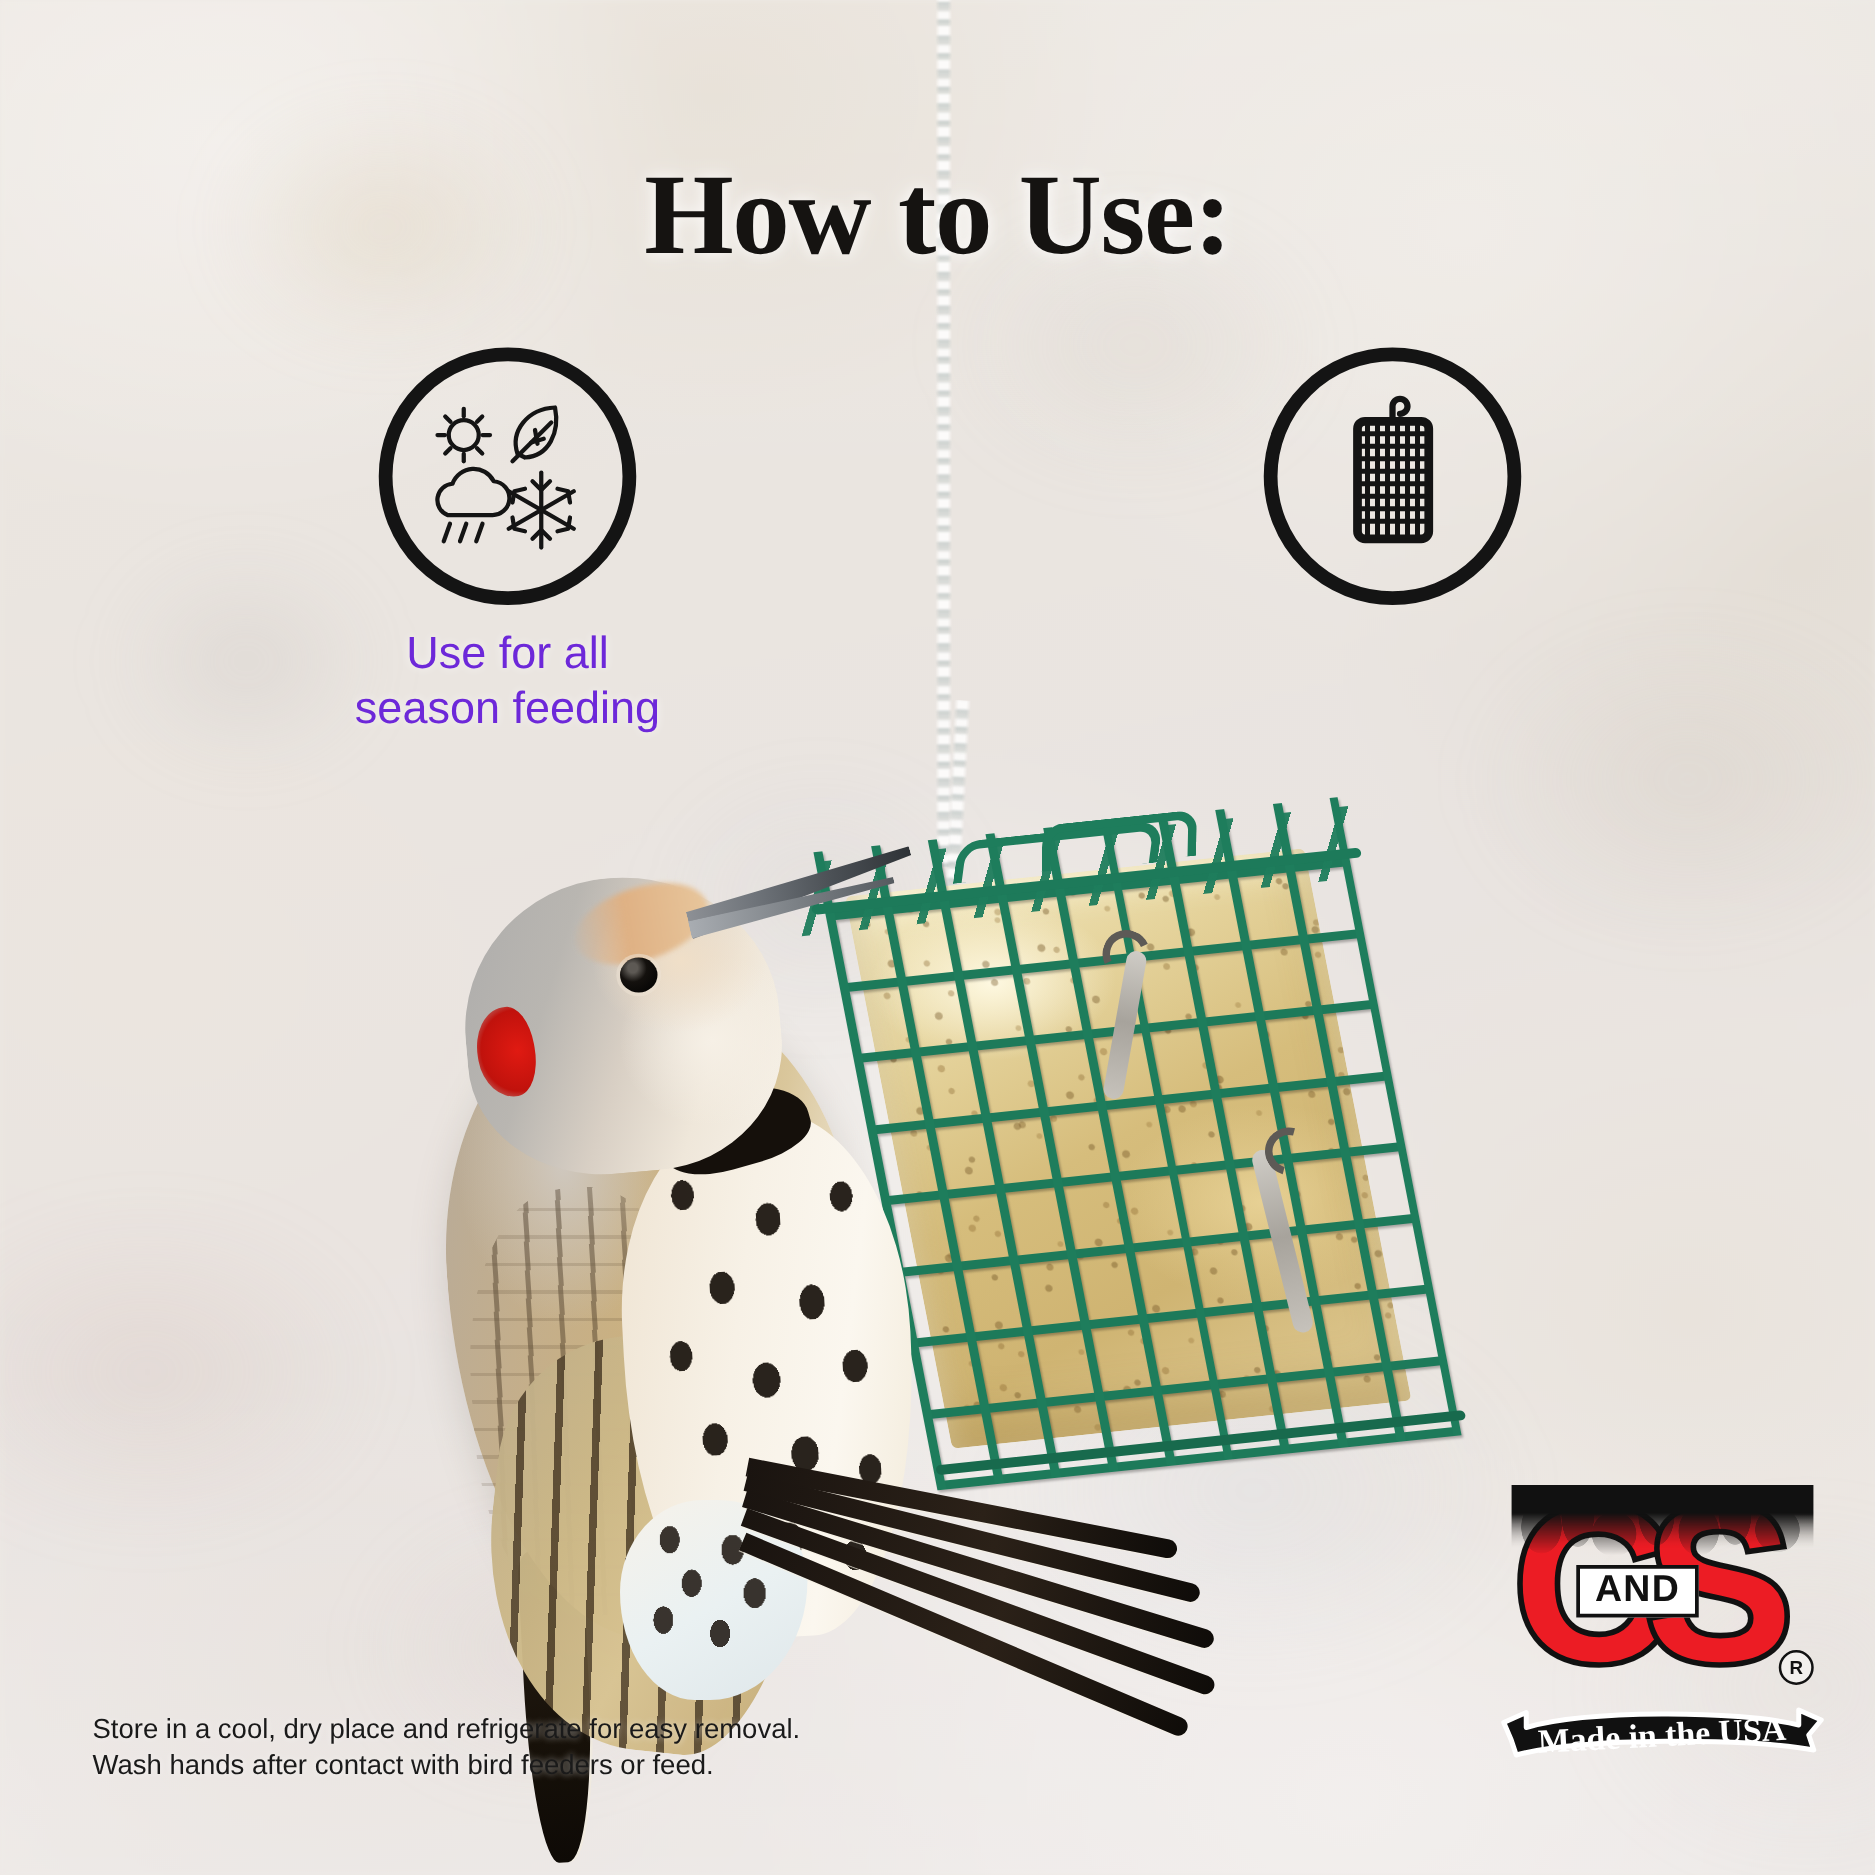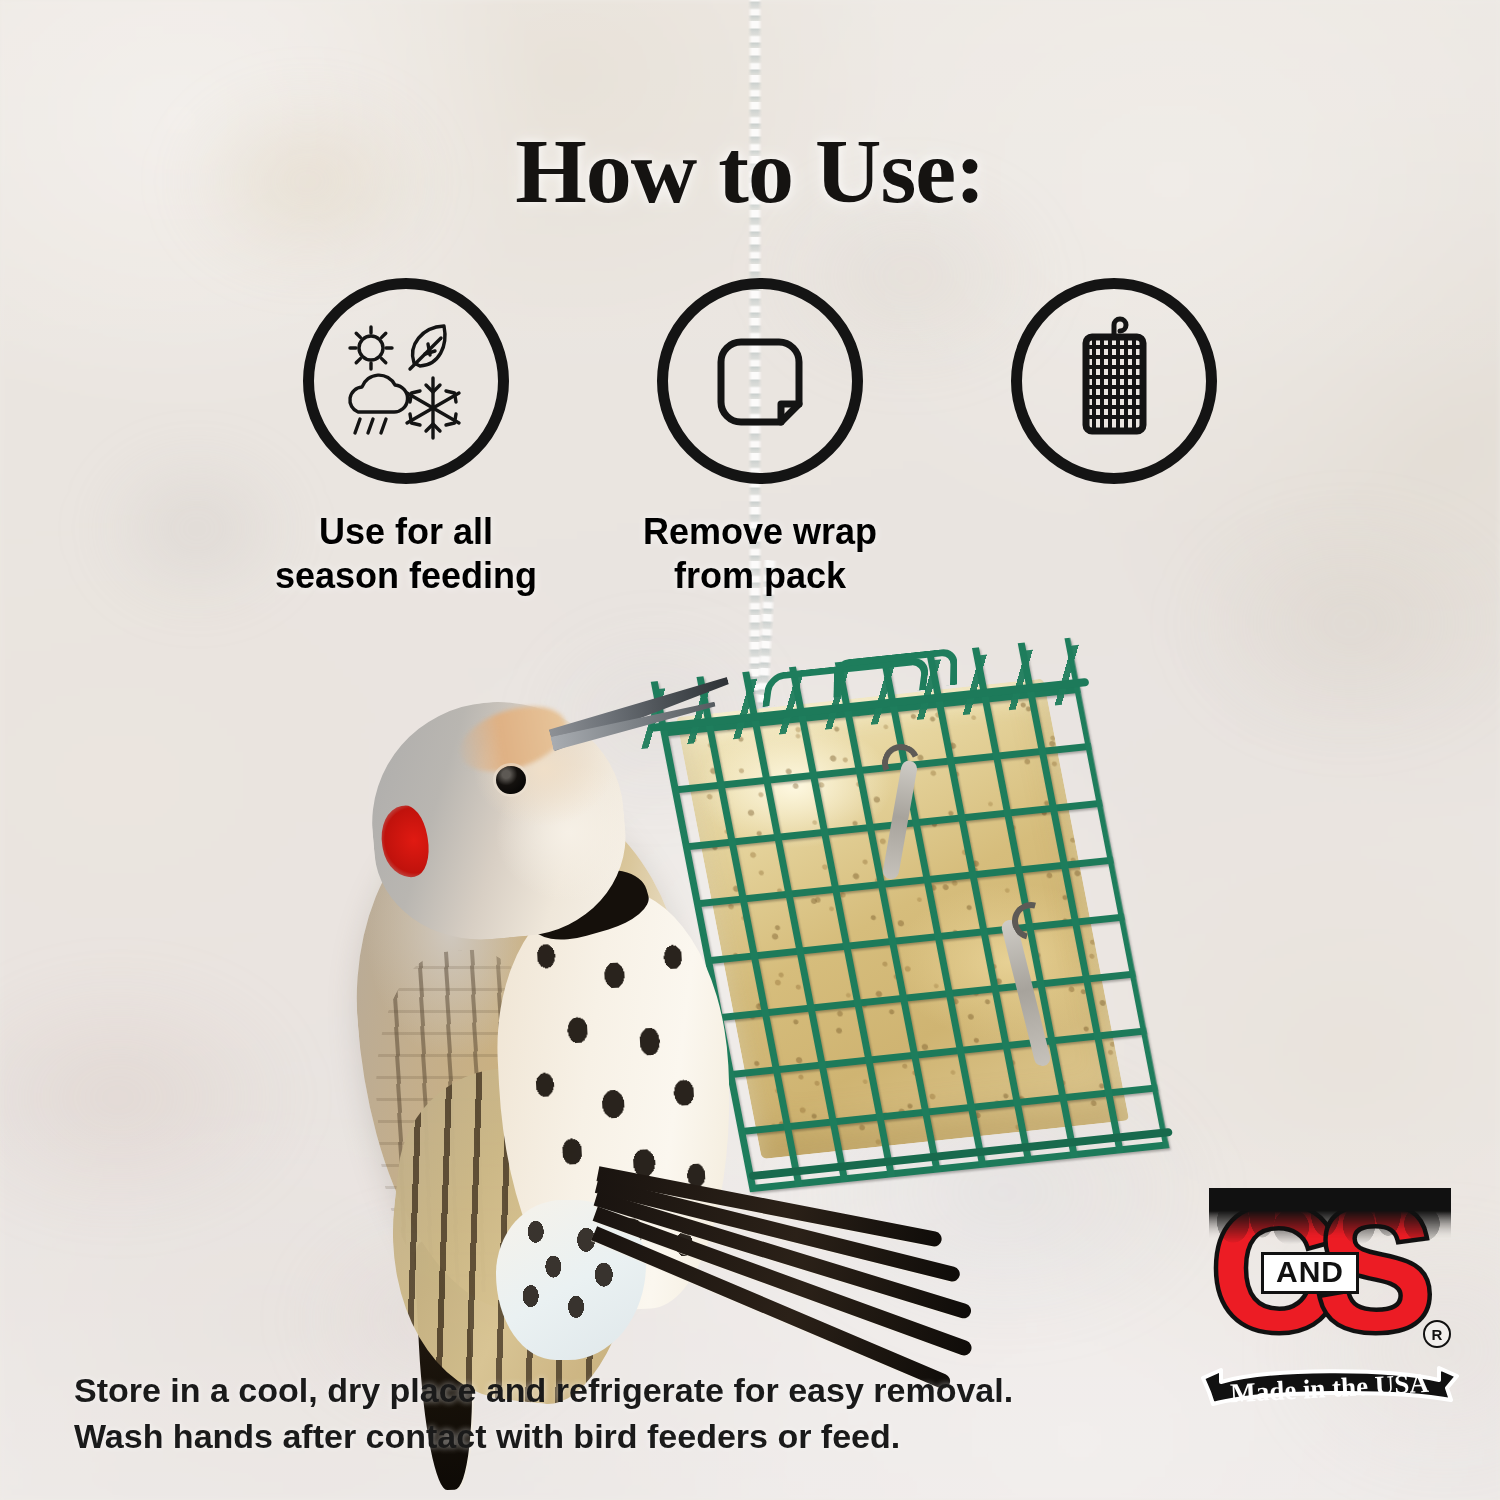--- a/index.html
+++ b/index.html
@@ -88,23 +88,23 @@
   .step{width:312px;display:flex;flex-direction:column;align-items:center;}
   .circle{
     width:206px;height:206px;border-radius:50%;
     border:11px solid #141414;
     display:flex;align-items:center;justify-content:center;
     box-sizing:border-box;
     background:transparent;
   }
   .circle svg{display:block;}
   .caption{
-    margin-top:26px;
-    font-size:36px;line-height:1.22;font-weight:bold;
-    color:#000000;text-align:center;
+    margin-top:16px;
+    font-size:36px;line-height:1.22;font-weight:normal;
+    color:#6d28d9;text-align:center;
     text-shadow:0 0 8px rgba(255,255,255,.7);
     white-space:pre-line;
   }
 
   
   .photo{position:absolute;left:0;top:600px;width:1500px;height:800px;}
 
   
   .cage-wrap{
     position:absolute;left:700px;top:55px;width:420px;height:520px;
@@ -365,24 +365,23 @@
     background:rgba(255,255,255,.4);
   }
   .logo .banner{
     position:absolute;left:-6px;top:172px;width:262px;height:62px;
   }
   .logo .banner svg{display:block;}
 
   
   .footnote{
     position:absolute;left:74px;top:1368px;
-    font-size:34px;line-height:1.34;color:#1a1a1a;
+    font-size:22px;line-height:1.34;color:#1a1a1a;
     white-space:pre-line;
     text-shadow:0 0 6px rgba(255,255,255,.6);
-    font-weight:bold;
   }
 </style>
 </head>
 <body>
 
 <div id="page">
 
   <div class="bg-base"></div>
   <div class="bg-mottle"></div>
   <div class="bg-veil"></div>
@@ -430,30 +429,20 @@
             <path d="M116 99 L114.5 108 L106 110"></path>
             <path d="M116 87 L114.5 78 L106 76"></path>
             <path d="M70 99 L71.5 108 L80 110"></path>
           </g>
         </svg>
       </div>
       <div class="caption">Use for all
 season feeding</div>
     </div>
 
-    <div class="step">
-      <div class="circle">
-        <svg width="126" height="126" viewBox="0 0 126 126" fill="none" stroke="#141414" stroke-width="7" stroke-linecap="round" stroke-linejoin="round">
-          <path d="M24 44 a20 20 0 0 1 20 -20 h38 a20 20 0 0 1 20 20 v42 l-18 18 h-40 a20 20 0 0 1 -20 -20 Z"></path>
-          <path d="M102 86 h-18 v18"></path>
-        </svg>
-      </div>
-      <div class="caption">Remove wrap
-from pack</div>
-    </div>
 
     <div class="step">
       <div class="circle">
         <svg width="132" height="140" viewBox="0 0 132 140" fill="none" stroke="#141414" stroke-linecap="round" stroke-linejoin="round">
           <path d="M66 26 V14 a6 6 0 1 1 6 6" stroke-width="5"></path>
           <rect x="38" y="26" width="57" height="94" rx="6" stroke-width="7"></rect>
           <g stroke-width="4">
             <line x1="46" y1="28" x2="46" y2="118"></line>
             <line x1="54" y1="28" x2="54" y2="118"></line>
             <line x1="62" y1="28" x2="62" y2="118"></line>

